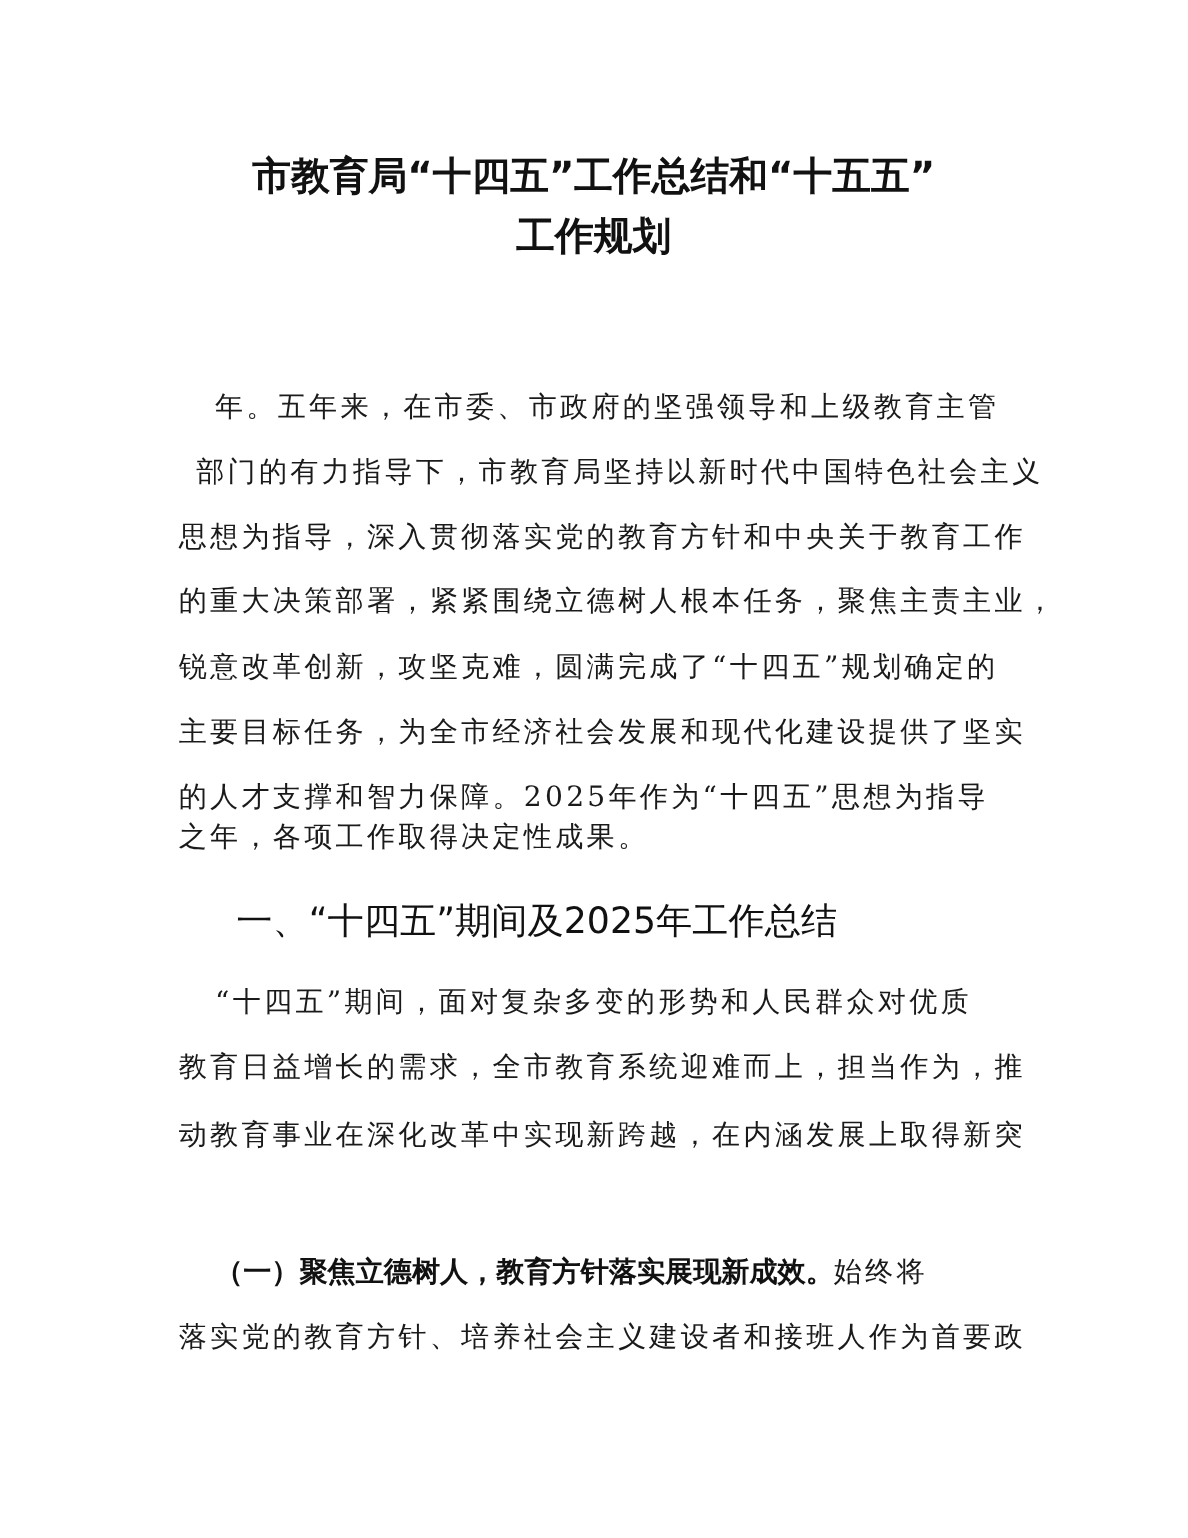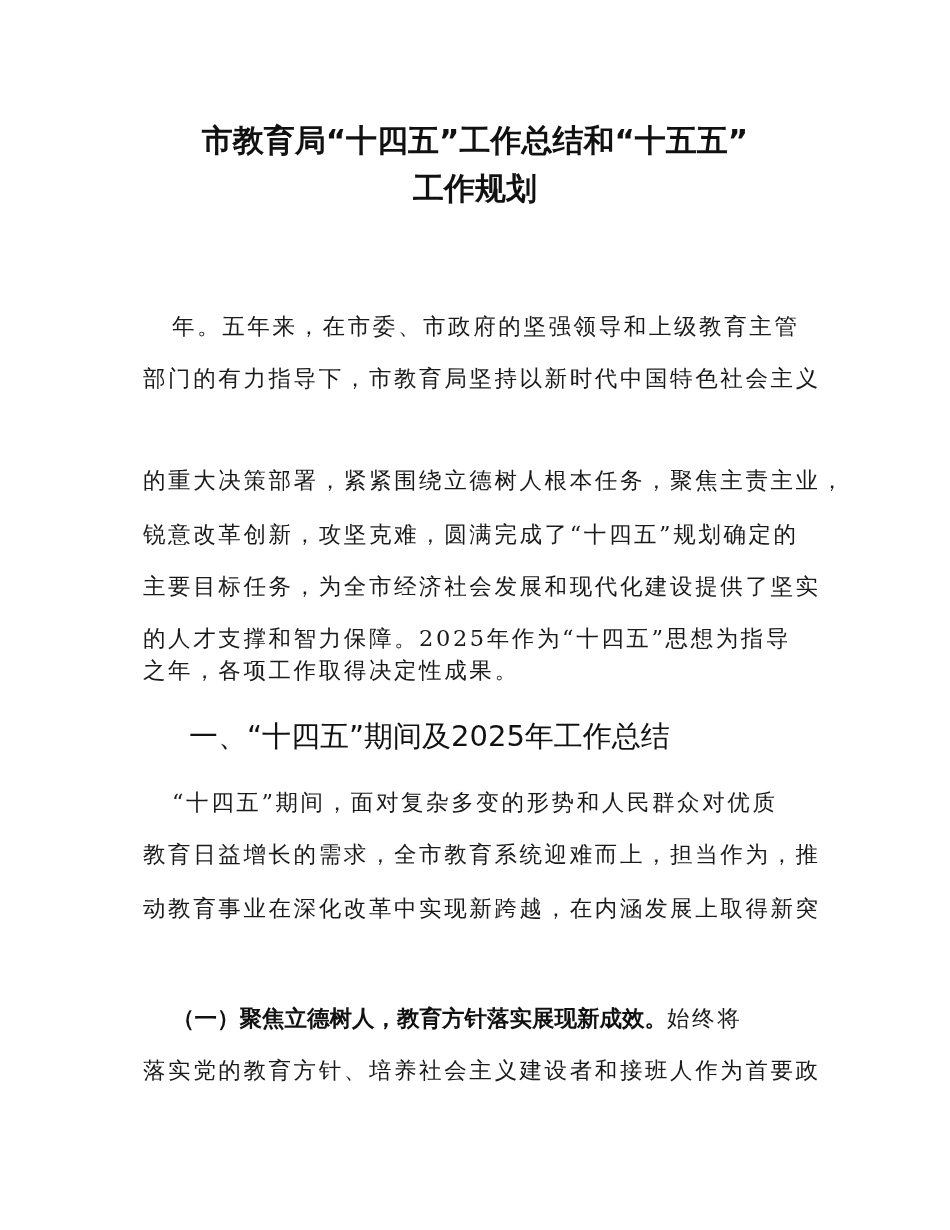--- a/index.html
+++ b/index.html
@@ -26,21 +26,22 @@
   .bold { font-family: "DejaVu Sans", sans-serif; font-weight: bold; letter-spacing: 0px; color: #111; }
 </style>
 </head>
 <body>
 
 <div class="page">
   <div class="title t1">市教育局“十四五”工作总结和“十五五”</div>
   <div class="title t2">工作规划</div>
 
   <div class="line indent" style="top:311px;">年。五年来，在市委、市政府的坚强领导和上级教育主管</div>
-  <div class="line" style="top:363px;">部门的有力指导下，市教育局坚持以新时代中国特色社会主义</div>
+  <div class="line" style="top:363px;margin-left:14px;">部门的有力指导下，市教育局坚持以新时代中国特色社会主义</div>
+  <div class="line" style="top:415px;">思想为指导，深入贯彻落实党的教育方针和中央关于教育工作</div>
   <div class="line" style="top:467px;font-family:Liberation Mono, monospace;">的重大决策部署，紧紧围绕立德树人根本任务，聚焦主责主业，</div>
   <div class="line" style="top:519px;">锐意改革创新，攻坚克难，圆满完成了“十四五”规划确定的</div>
   <div class="line" style="top:571px;">主要目标任务，为全市经济社会发展和现代化建设提供了坚实</div>
   <div class="line" style="top:623px;">的人才支撑和智力保障。2025年作为“十四五”思想为指导</div>
   <div class="line" style="top:655px;">之年，各项工作取得决定性成果。</div>
 
   <div class="heading" style="top:721px;">一、“十四五”期间及2025年工作总结</div>
 
   <div class="line indent" style="top:787px;">“十四五”期间，面对复杂多变的形势和人民群众对优质</div>
   <div class="line" style="top:839px;">教育日益增长的需求，全市教育系统迎难而上，担当作为，推</div>

